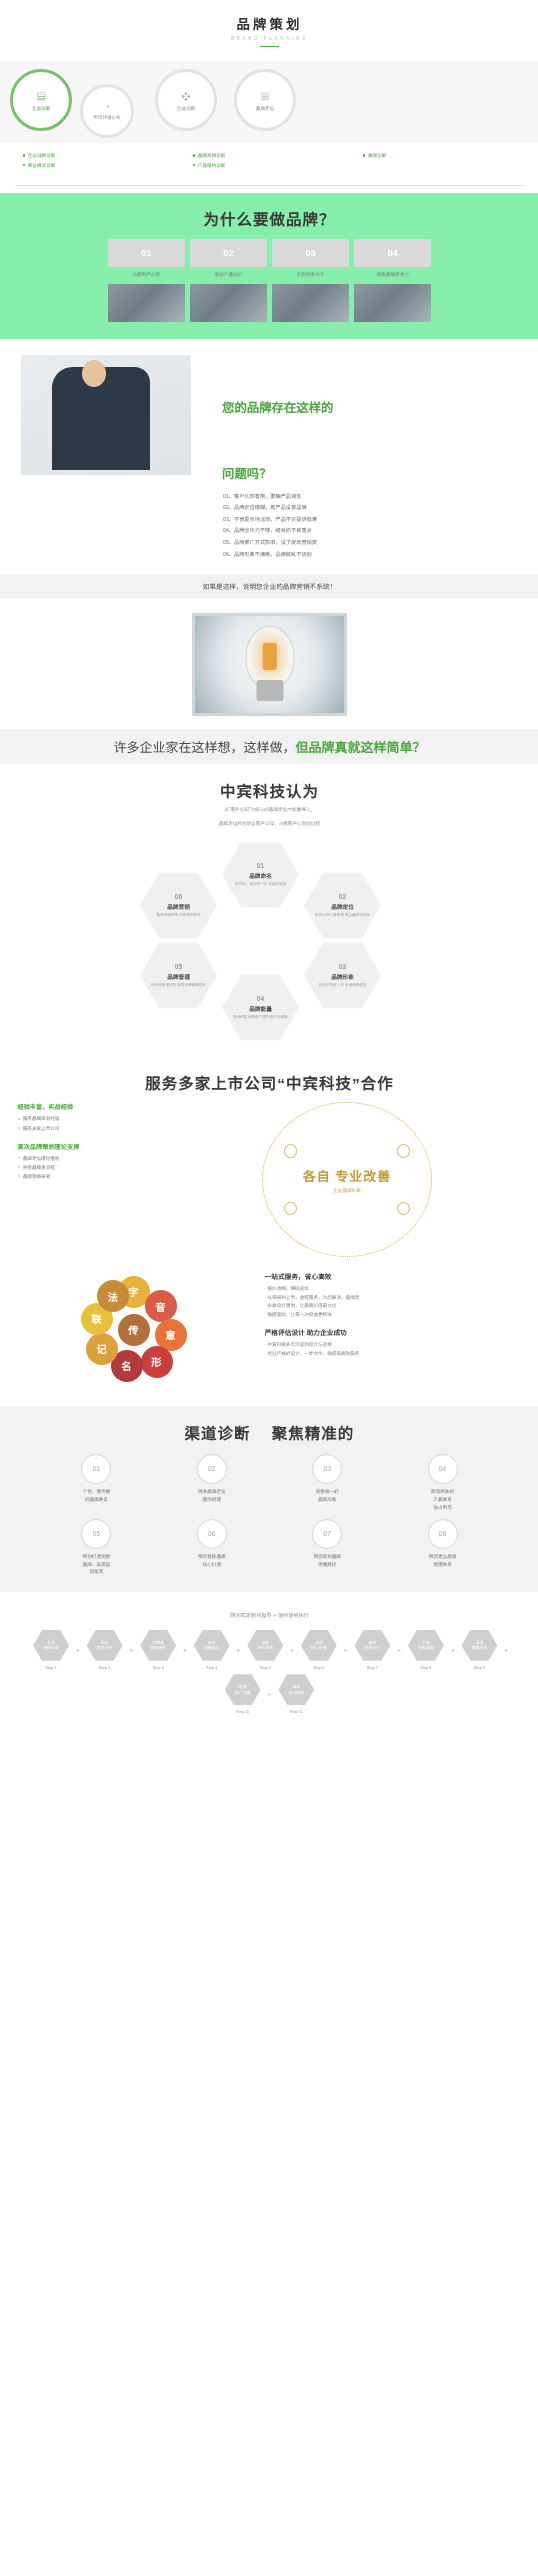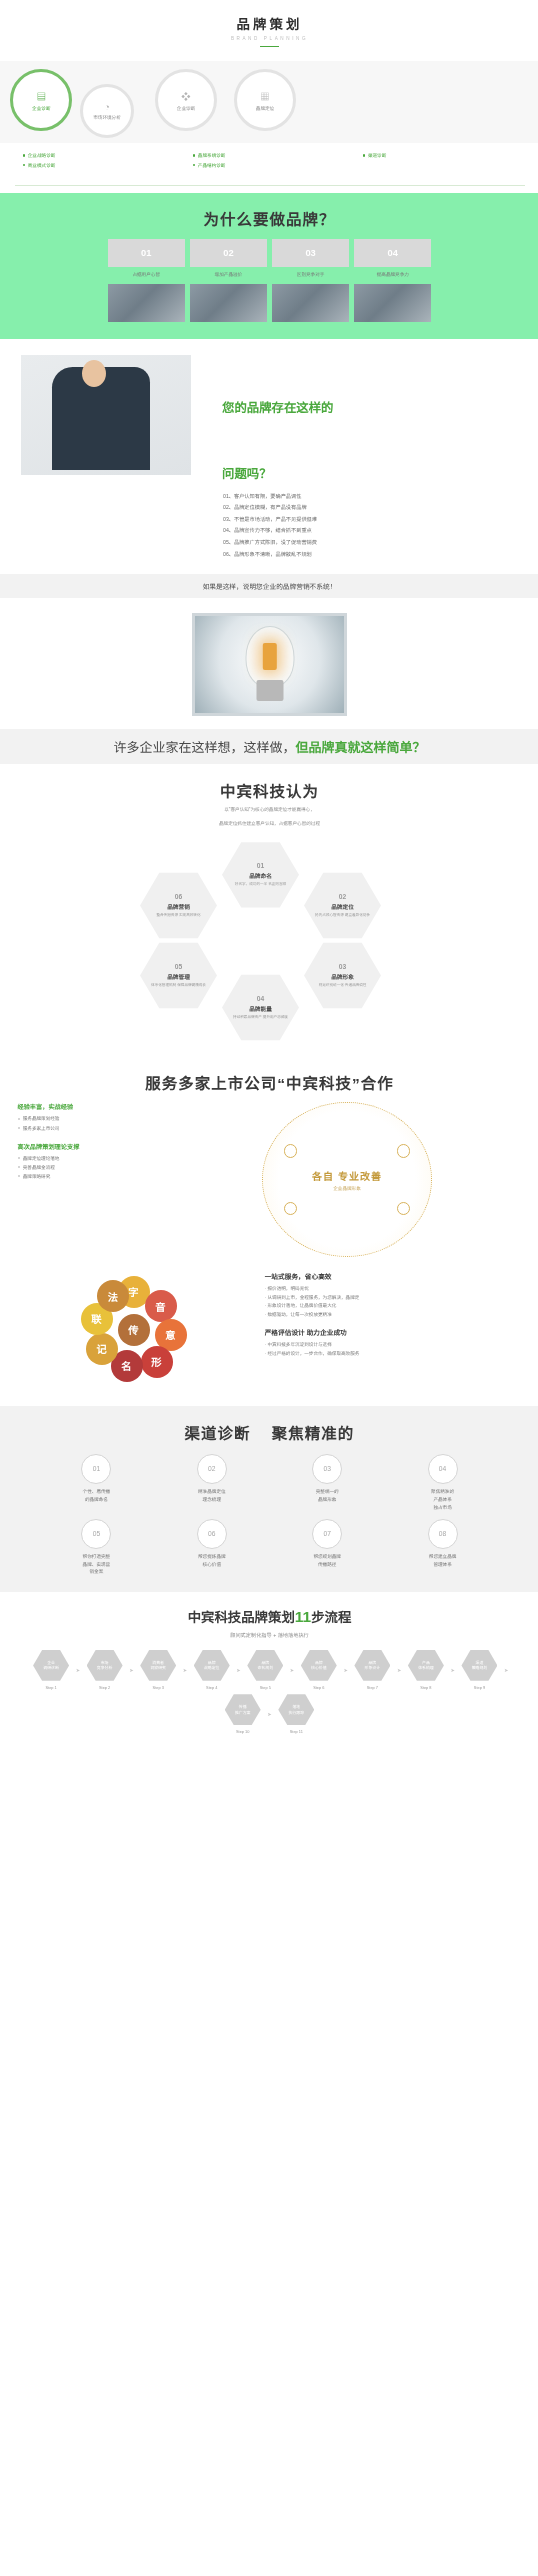--- a/index.html
+++ b/index.html
@@ -164,21 +164,21 @@
   .coop .blk h4 { font-size: 6.2px; color:#4aa83d; font-weight:bold; margin-bottom:4.1px; }
   .coop .blk .li { font-size: 4.6px; color:#777; margin-bottom: 3.1px; padding-left:5.2px; position:relative;}
   .coop .blk .li::before{content:"";position:absolute;left:0;top:2.1px;width:2.1px;height:2.1px;background:#c9c9c9;border-radius:50%;}
   .coop .cr { flex:1; display:flex; justify-content:center; }
   .wreath {
     width: 170px; height: 155px; border-radius:50%;
     border: 1.5px dotted #d8b25a; position:relative;
     background: radial-gradient(circle, #fff 60%, #fdf6e6 100%);
     display:flex; align-items:center; justify-content:center; flex-direction:column;
   }
-  .wreath .wt { font-size: 10px; color:#c49a3c; font-weight:bold; letter-spacing:1px;}
+  .wreath .wt { font-size: 13px; color:#c49a3c; font-weight:bold; letter-spacing:1px;}
   .wreath .ws { font-size: 4.6px; color:#c9a85e; margin-top:2.1px;}
   .wreath .dot {
     position:absolute; width: 13.4px; height:13.4px; border-radius:50%;
     border:1px solid #d8b25a; background:#fff;
   }
 
   
   .golden { display:flex; padding: 13.4px 17.5px 14.4px; background:#fff; align-items:flex-start;}
   .golden .gl { width: 242px; position:relative; height: 118px; }
   .flower { position:absolute; left: 62px; top: 5.2px; width: 108px; height: 108px; }
@@ -508,23 +508,20 @@
       </div>
       <div class="cell">
         <div class="ring">08</div>
         <div class="ctxt" style="white-space:pre-line;">帮您建立品牌
 管理体系</div>
       </div>
     </div>
   </div>
 
   <div class="sec flow">
-    <div class="title-11">
-      <span>中宾科技品牌策划</span><span class="n grn">11</span><span>步流程</span>
-    </div>
     <div class="sub">顾问式定制化指导 + 落地落地执行</div>
     <div class="steps">
       <div class="step">
         <div class="hexs" style="white-space:pre-line;">企业
 调研诊断</div>
         <div class="lbl">Step 1</div>
       </div>
       <div class="arrow">➤</div>
       <div class="step">
         <div class="hexs" style="white-space:pre-line;">市场

